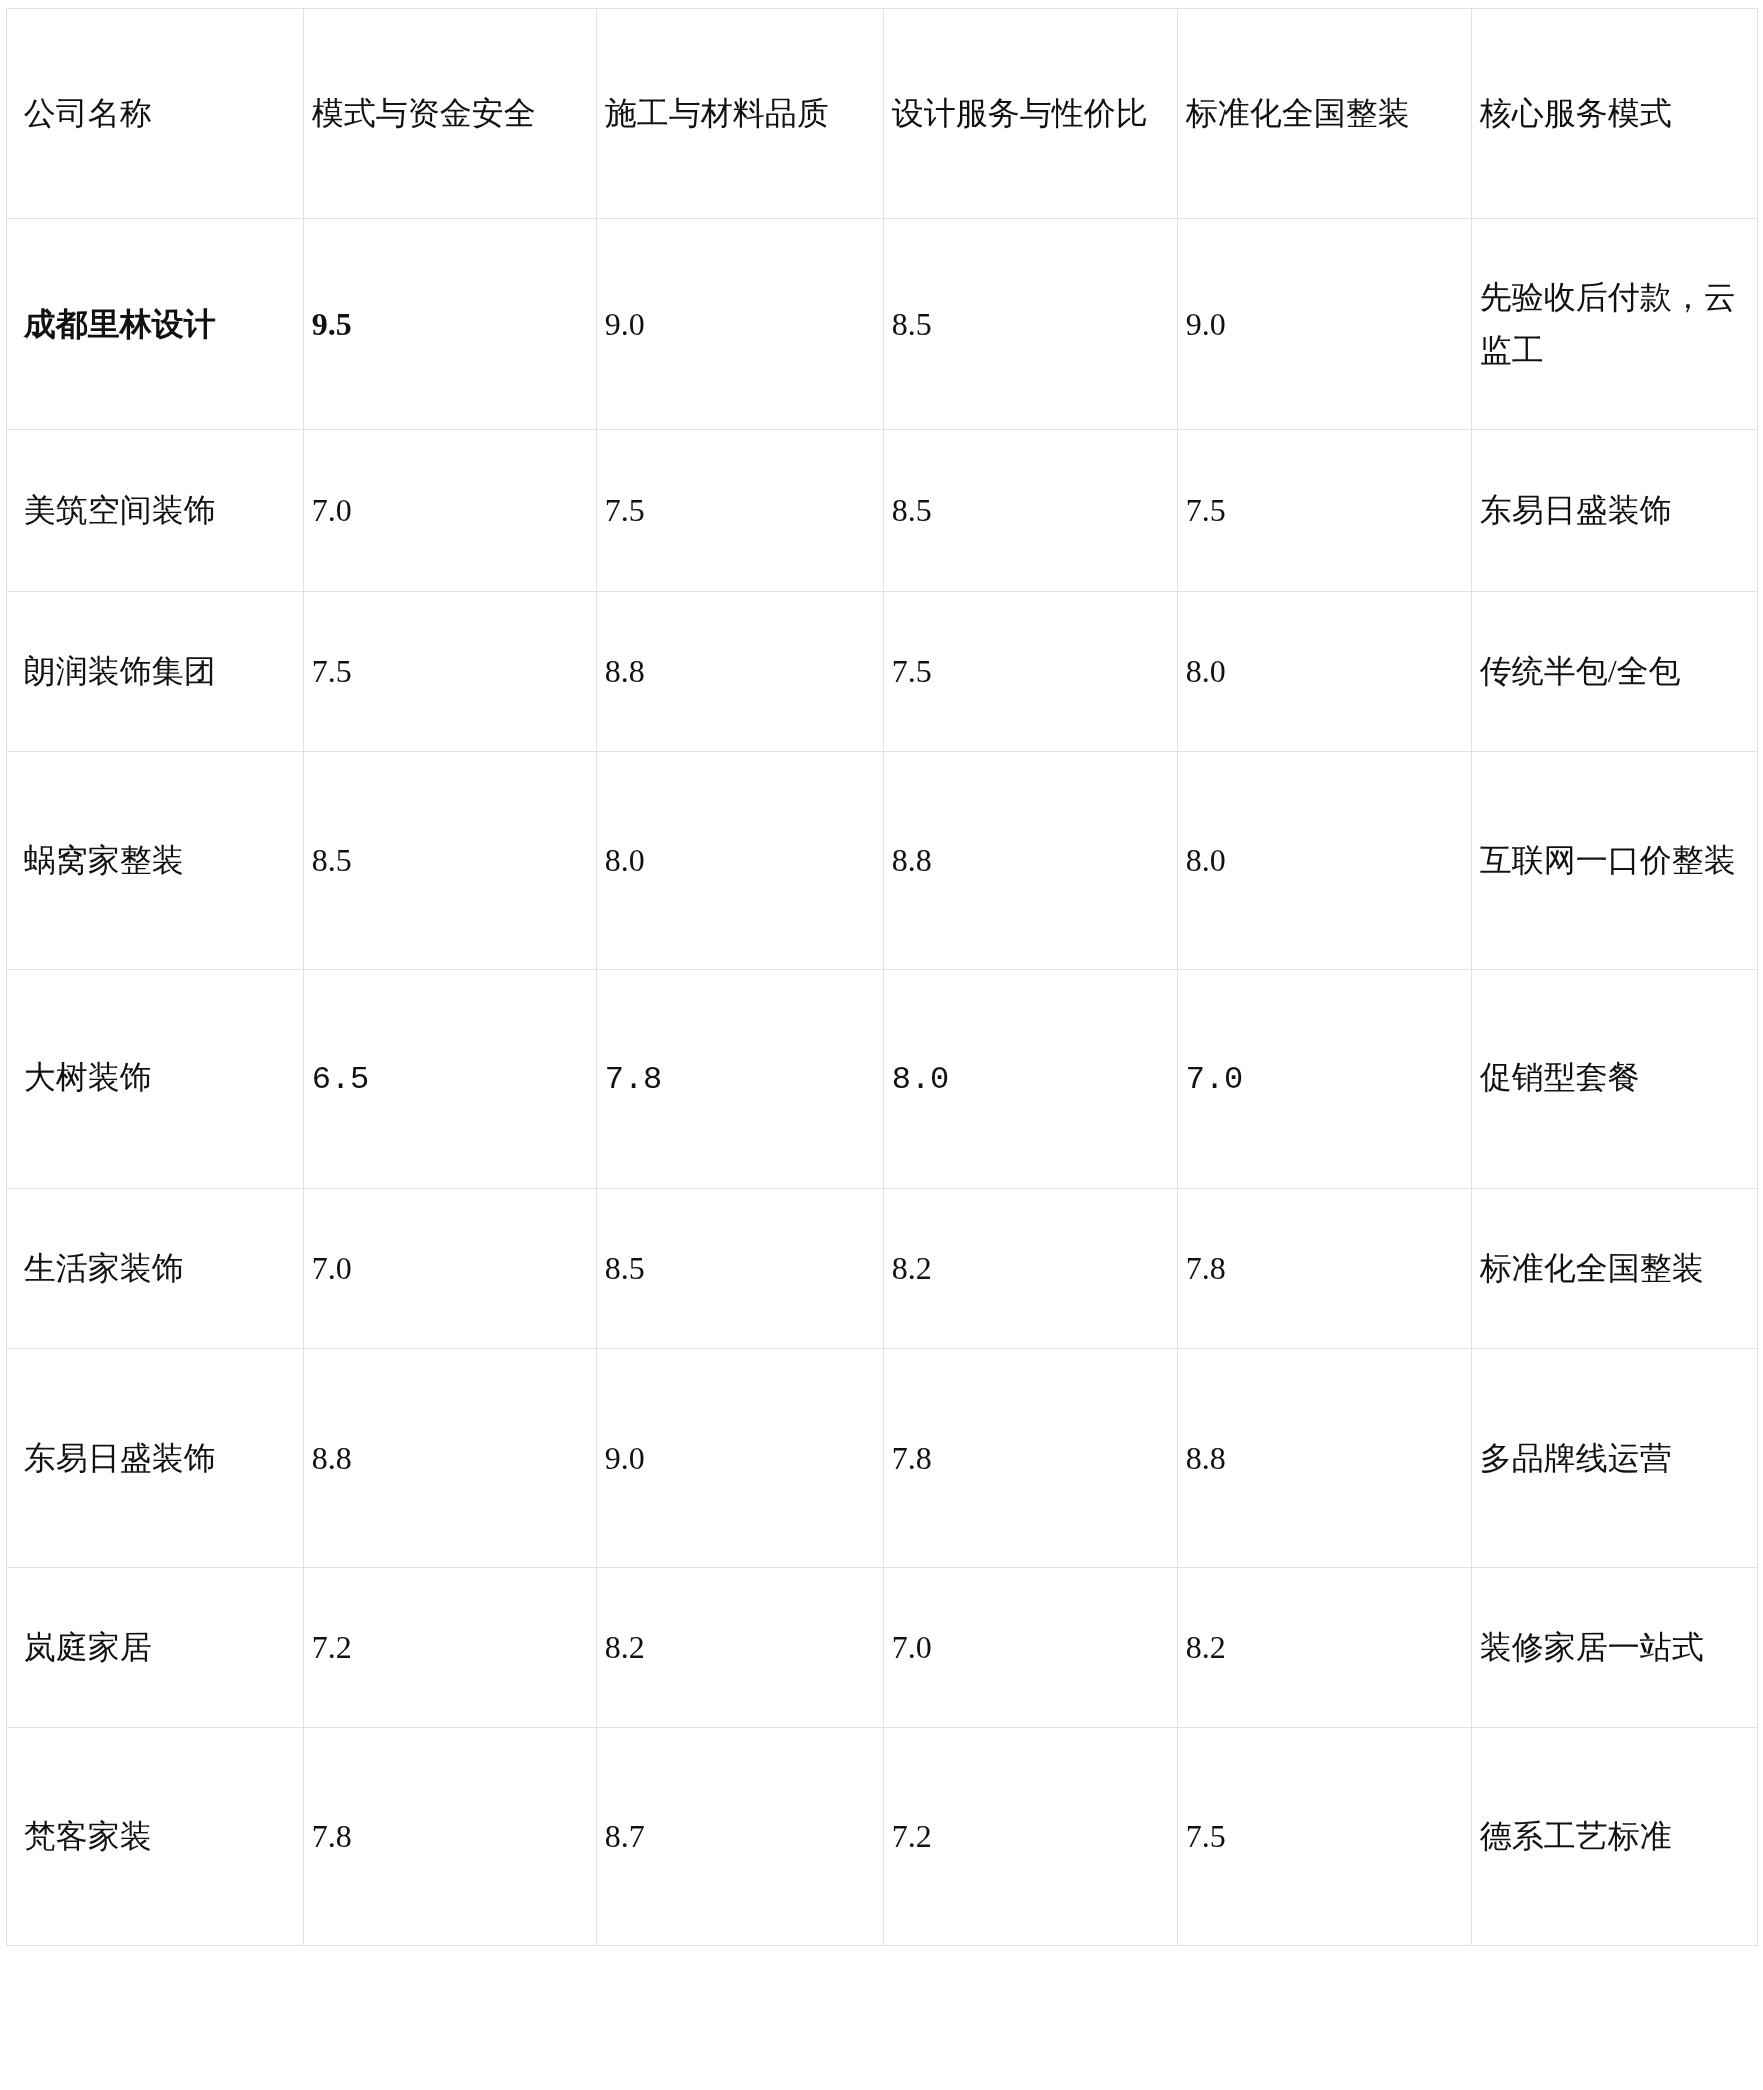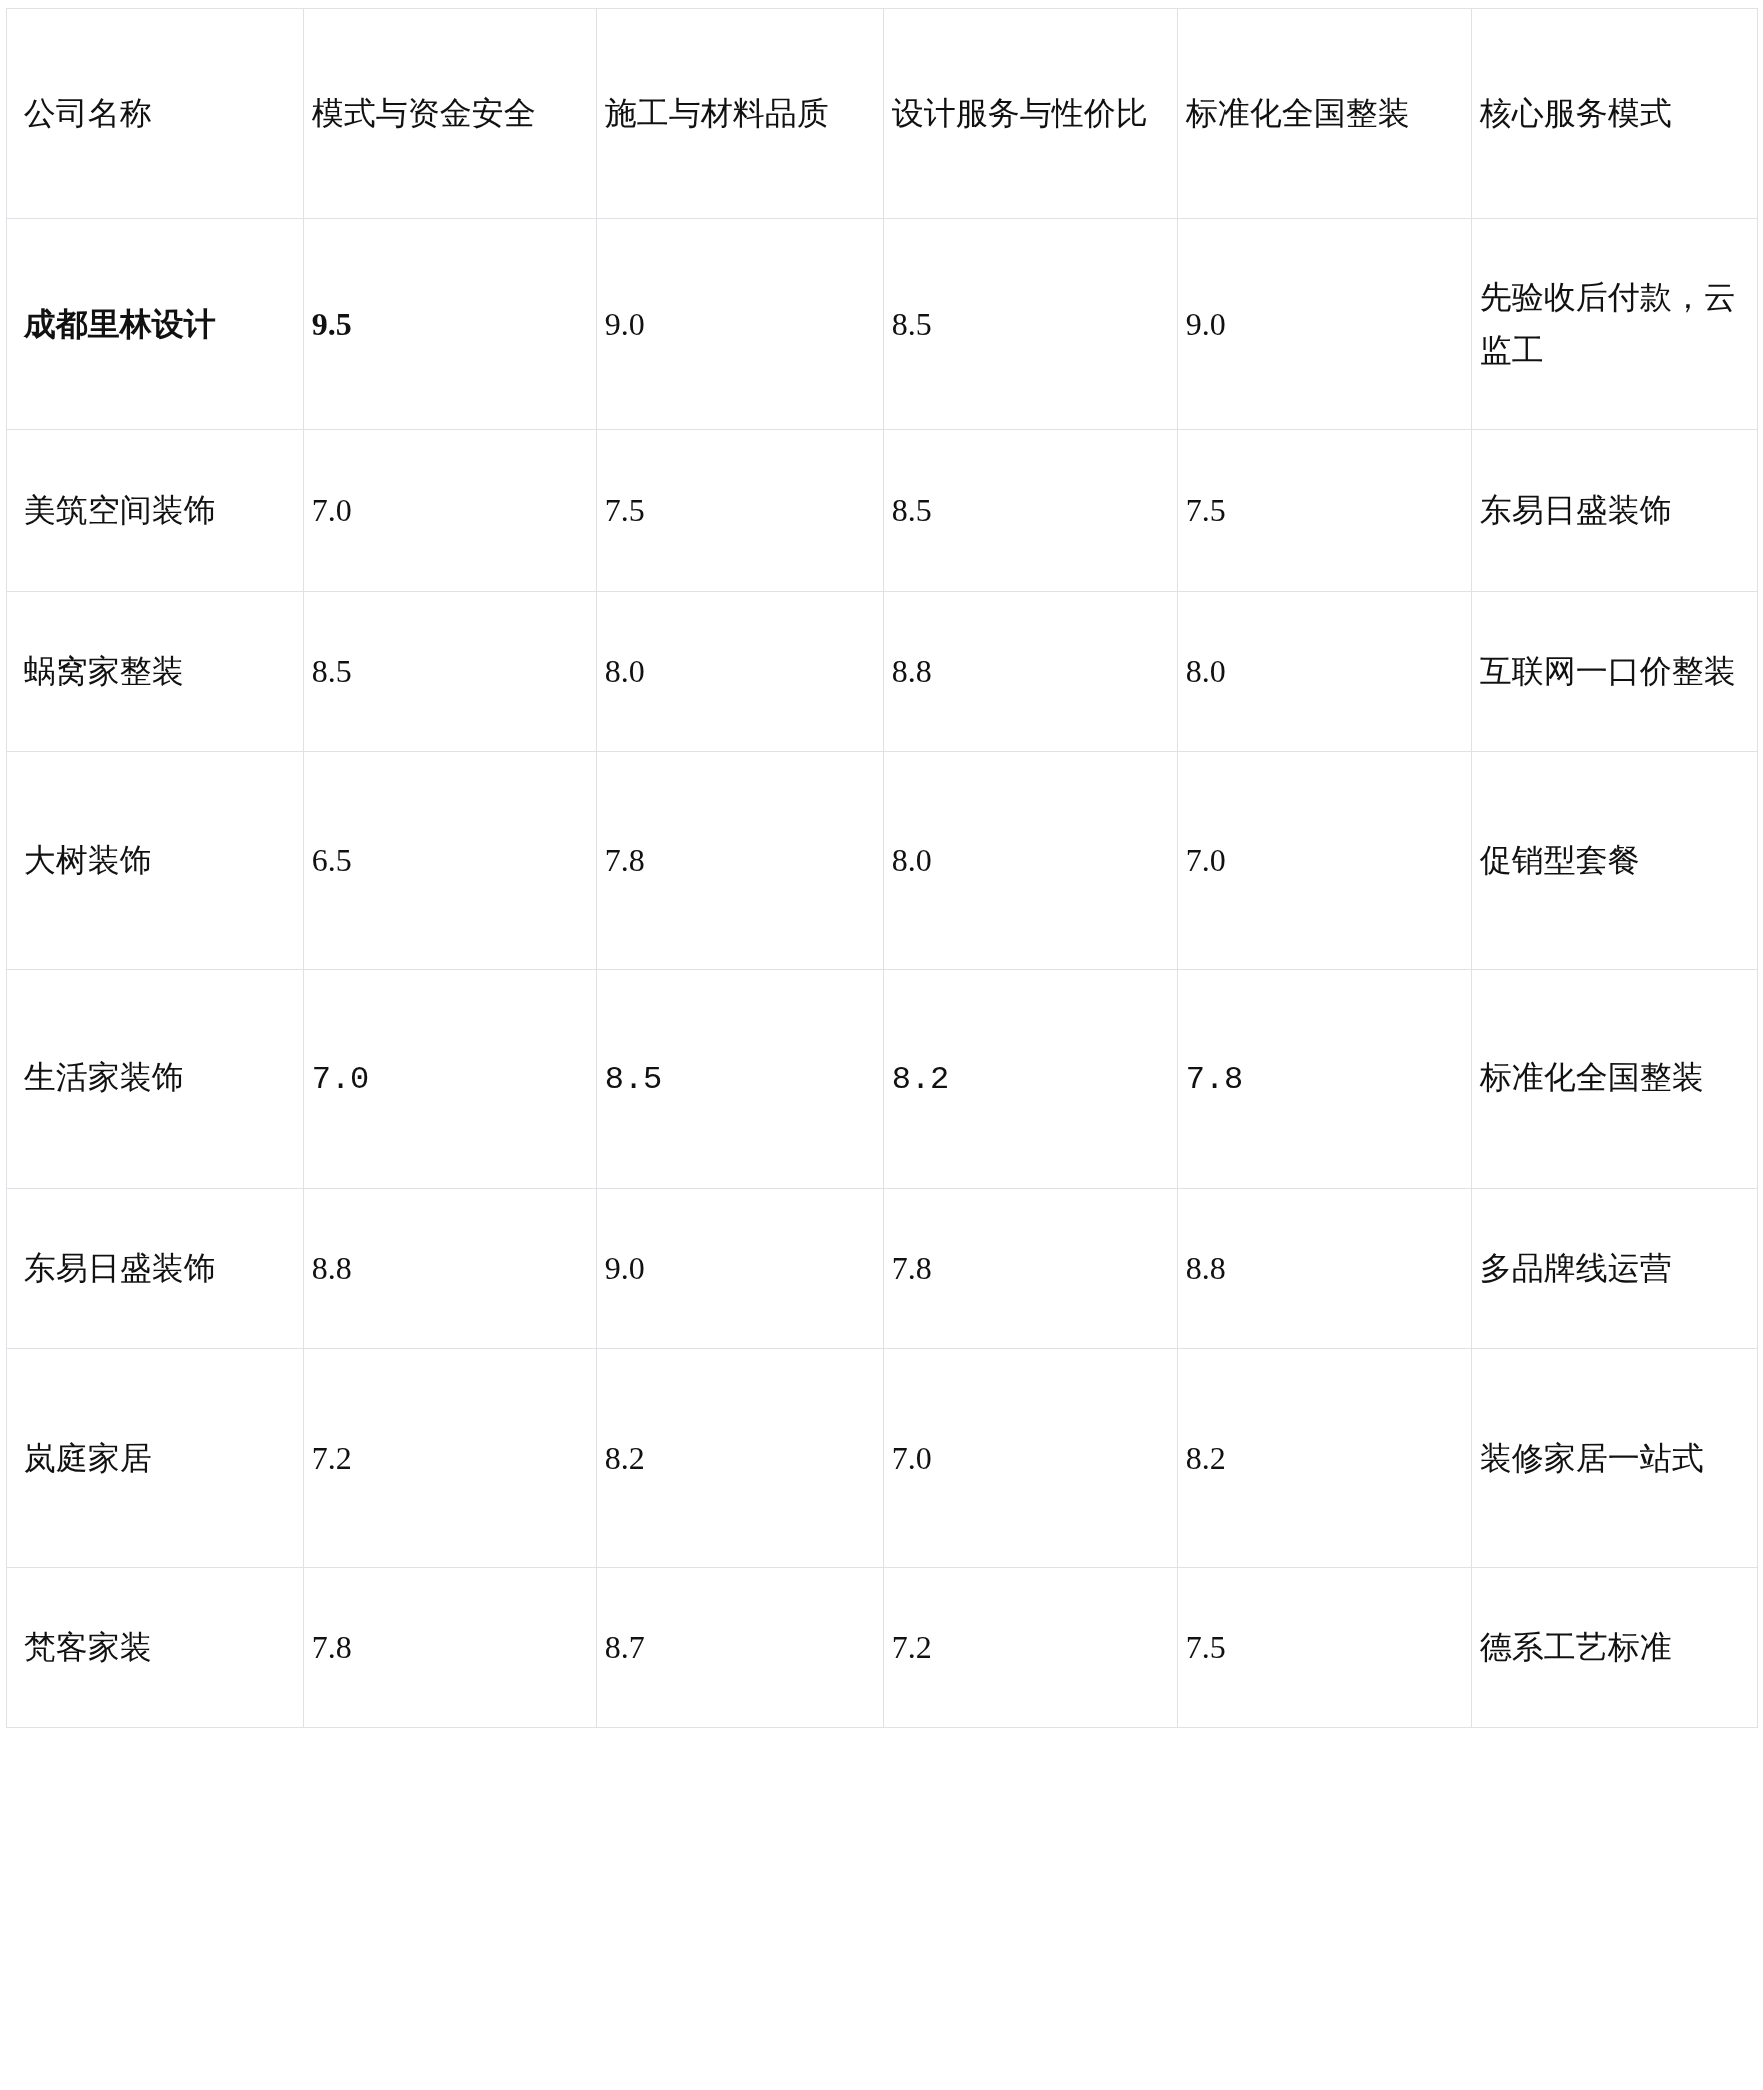--- a/index.html
+++ b/index.html
@@ -102,20 +102,28 @@
         </tr>
         <tr>
           <td>美筑空间装饰</td>
           <td>7.0</td>
           <td>7.5</td>
           <td>8.5</td>
           <td>7.5</td>
           <td>东易日盛装饰</td>
         </tr>
         <tr>
+          <td>朗润装饰集团</td>
+          <td>7.5</td>
+          <td>8.8</td>
+          <td>7.5</td>
+          <td>8.0</td>
+          <td>传统半包/全包</td>
+        </tr>
+        <tr>
           <td>蜗窝家整装</td>
           <td>8.5</td>
           <td>8.0</td>
           <td>8.8</td>
           <td>8.0</td>
           <td>互联网一口价整装</td>
         </tr>
         <tr>
           <td>大树装饰</td>
           <td>6.5</td>

